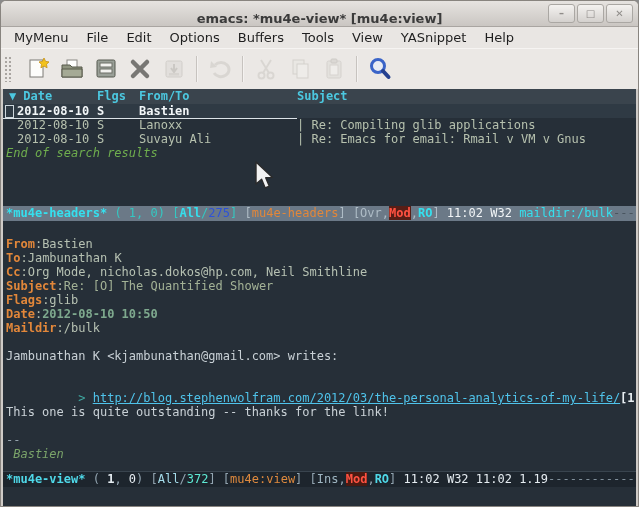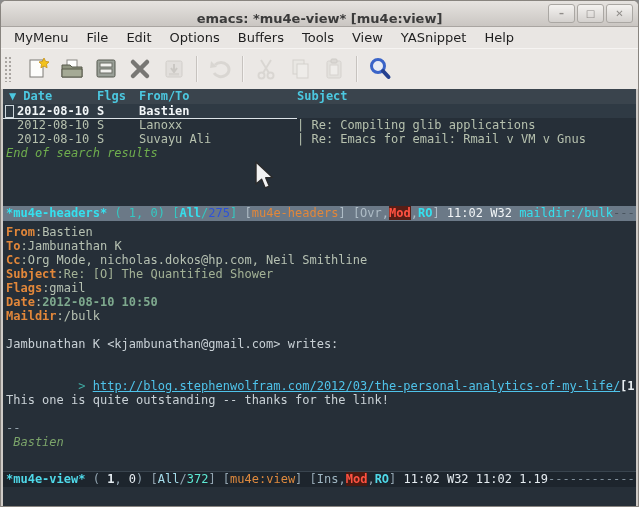--- a/index.html
+++ b/index.html
@@ -68,21 +68,21 @@
   .mb-cyan{color:#4fd8e8;} .mb-b{font-weight:bold;}
   .mb-slate{color:#93a5b1;}
   .mb-white{color:#e6edf2;}
   .mb-lightcyan{color:#a5dcea;}
   .mb-green{color:#5eead4;}
   .mb-orange{color:#df8a3e;}
   .mb-ins{color:#9fb6c2;}
   .mb-red{color:#ff5242;background:#4a1a12;font-weight:bold;}
   .mb-dash{color:#808f9a;}
   
-  .view-pane{height:250px;padding-top:4px;box-sizing:border-box;}
+  .view-pane{height:250px;padding-top:16px;box-sizing:border-box;}
   .vline{height:14px;padding-left:3px;white-space:pre;color:#c4cdd2;}
   .hdr-label{color:#e2873a;font-weight:bold;}
   .colon{color:#b6c1b2;}
   .v-plain{color:#b6c1b2;}
   .v-subj{color:#a3b296;}
   .v-date{color:#7ea98e;font-weight:bold;}
   .v-body{color:#c9d1d6;}
   .q{color:#3fa7a0;}
   .link{color:#4fc3ea;text-decoration:underline;cursor:pointer;}
   .ref{color:#e8eef2;font-weight:bold;}
@@ -272,21 +272,21 @@
         <div class="end-msg">End of search results</div>
       </div>
 
       <div class="modeline modeline-top"><span class="ml-cyan ml-b">*mu4e-headers*</span><span class="ml-teal"> ( 1, 0) </span><span class="ml-teal">[</span><span class="ml-cyan ml-b">All</span><span class="ml-teal">/</span><span class="ml-blue">275</span><span class="ml-teal">]</span><span class="ml-slate"> [</span><span class="ml-orange">mu4e-headers</span><span class="ml-slate">]</span><span class="ml-slate"> [</span><span class="ml-slate">Ovr</span><span class="ml-slate">,</span><span class="ml-red">Mod</span><span class="ml-slate">,</span><span class="ml-cyan ml-b">RO</span><span class="ml-slate">]</span><span class="ml-white"> 11:02 W32 </span><span class="ml-cyan">maildir:/bulk</span><span class="ml-dash">------------</span></div>
 
       <div class="view-pane">
         <div class="vline"><span class="hdr-label">From</span><span class="colon">:</span><span class="v-plain">Bastien</span></div>
         <div class="vline"><span class="hdr-label">To</span><span class="colon">:</span><span class="v-plain">Jambunathan K</span></div>
         <div class="vline"><span class="hdr-label">Cc</span><span class="colon">:</span><span class="v-plain">Org Mode, nicholas.dokos@hp.com, Neil Smithline</span></div>
         <div class="vline"><span class="hdr-label">Subject</span><span class="colon">:</span><span class="v-subj">Re: [O] The Quantified Shower</span></div>
-        <div class="vline"><span class="hdr-label">Flags</span><span class="colon">:</span><span class="v-plain">gmail</span></div>
+        <div class="vline"><span class="hdr-label">Flags</span><span class="colon">:</span><span class="v-plain">glib</span></div>
         <div class="vline"><span class="hdr-label">Date</span><span class="colon">:</span><span class="v-date">2012-08-10 10:50</span></div>
         <div class="vline"><span class="hdr-label">Maildir</span><span class="colon">:</span><span class="v-plain">/bulk</span></div>
         <div class="vline"></div>
         <div class="vline"><span class="v-body">Jambunathan K &lt;kjambunathan@gmail.com&gt; writes:</span></div>
         <div class="vline"></div>
         <div class="vline">
           <span class="q">&gt; </span><span class="link">http://blog.stephenwolfram.com/2012/03/the-personal-analytics-of-my-life/</span><span class="ref">[1]</span>
         </div>
         <div class="vline"></div>
         <div class="vline"><span class="v-body">This one is quite outstanding -- thanks for the link!</span></div>

